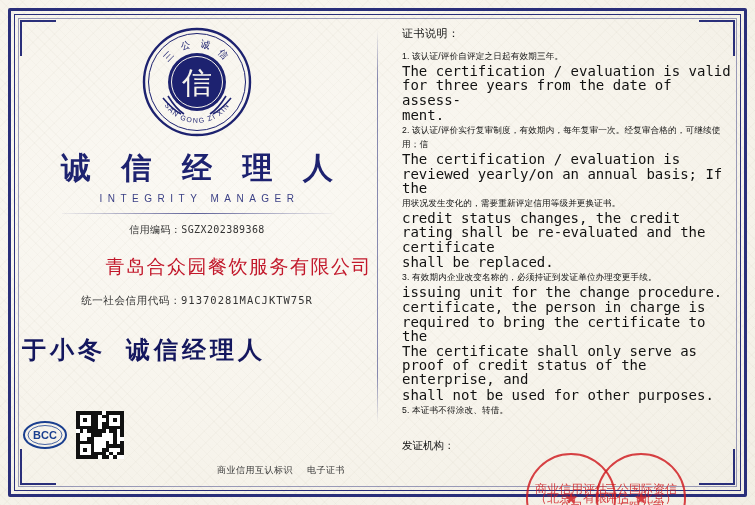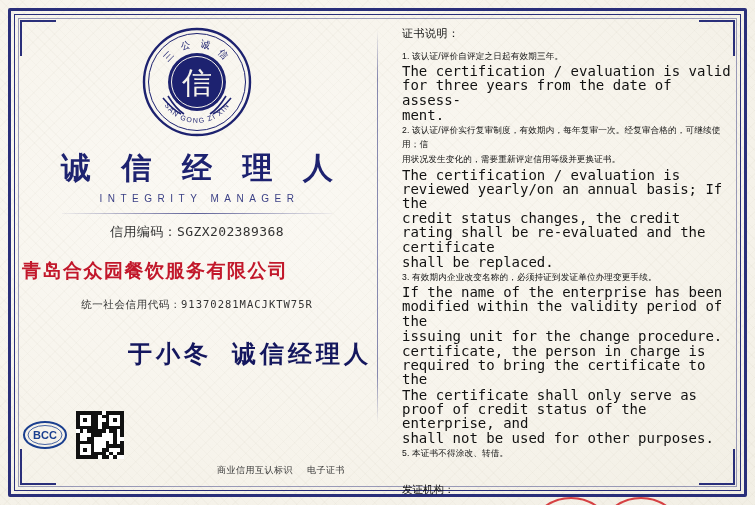--- a/index.html
+++ b/index.html
@@ -113,50 +113,50 @@
   }
   .title-rule {
     width: 270px;
     height: 1px;
     margin: 9px auto 0;
     background: linear-gradient(to right, rgba(42,47,122,0.05), rgba(42,47,122,0.75), rgba(42,47,122,0.05));
   }
   .cert-no {
     text-align: center;
     margin-top: 9px;
-    font-size: 13px;
+    font-size: 10px;
     color: #333;
     font-family: "DejaVu Sans Mono", monospace;
     letter-spacing: 0.4px;
   }
   .cert-no .label {
     font-family: "Liberation Sans", sans-serif;
   }
   .company {
-    text-align: left;
+    text-align: right;
     margin-top: 17px;
     font-size: 19px;
-    font-weight: bold;
+    font-weight: normal;
     color: #c2182b;
     letter-spacing: 1.5px;
     font-family: "DejaVu Serif", "Liberation Serif", serif;
   }
   .credit-code {
     text-align: center;
     margin-top: 14px;
     font-size: 10.5px;
     color: #333;
     letter-spacing: 0.6px;
   }
   .credit-code .code {
     font-family: "DejaVu Sans Mono", monospace;
     letter-spacing: 1px;
   }
   .person-line {
-    text-align: right;
+    text-align: left;
     margin-top: 26px;
     font-size: 24px;
     font-weight: bold;
     color: #14175e;
     letter-spacing: 4px;
     font-family: "DejaVu Serif", "Liberation Serif", serif;
   }
   .person-line .gap { display: inline-block; width: 20px; }
 
   
@@ -547,26 +547,25 @@
 
     <div class="divider"></div>
 
     <div class="right-panel">
       <div class="notes-title">证书说明：</div>
       <div id="notes-list">
           <div class="note">1. 该认证/评价自评定之日起有效期三年。</div>
           <div class="note en">The certification / evaluation is valid for three years from the date of assess-</div>
           <div class="note en">ment.</div>
           <div class="note">2. 该认证/评价实行复审制度，有效期内，每年复审一次。经复审合格的，可继续使用；信</div>
+          <div class="note en">The certification / evaluation is reviewed yearly/on an annual basis; If the</div>
           <div class="note">用状况发生变化的，需要重新评定信用等级并更换证书。</div>
-          <div class="note en">The certification / evaluation is reviewed yearly/on an annual basis; If the</div>
           <div class="note en">credit status changes, the credit rating shall be re-evaluated and the certificate</div>
           <div class="note en">shall be replaced.</div>
           <div class="note">3. 有效期内企业改变名称的，必须持证到发证单位办理变更手续。</div>
-          <div class="note en">If the name of the enterprise has been modified within the validity period of the</div>
           <div class="note en">issuing unit for the change procedure.</div>
           <div class="note en">certificate, the person in charge is required to bring the certificate to the</div>
           <div class="note en">The certificate shall only serve as proof of credit status of the enterprise, and</div>
           <div class="note en">shall not be used for other purposes.</div>
           <div class="note">5. 本证书不得涂改、转借。</div>
         </div>
 
       <div class="issuer">发证机构：</div>
 
       <div class="seals">

